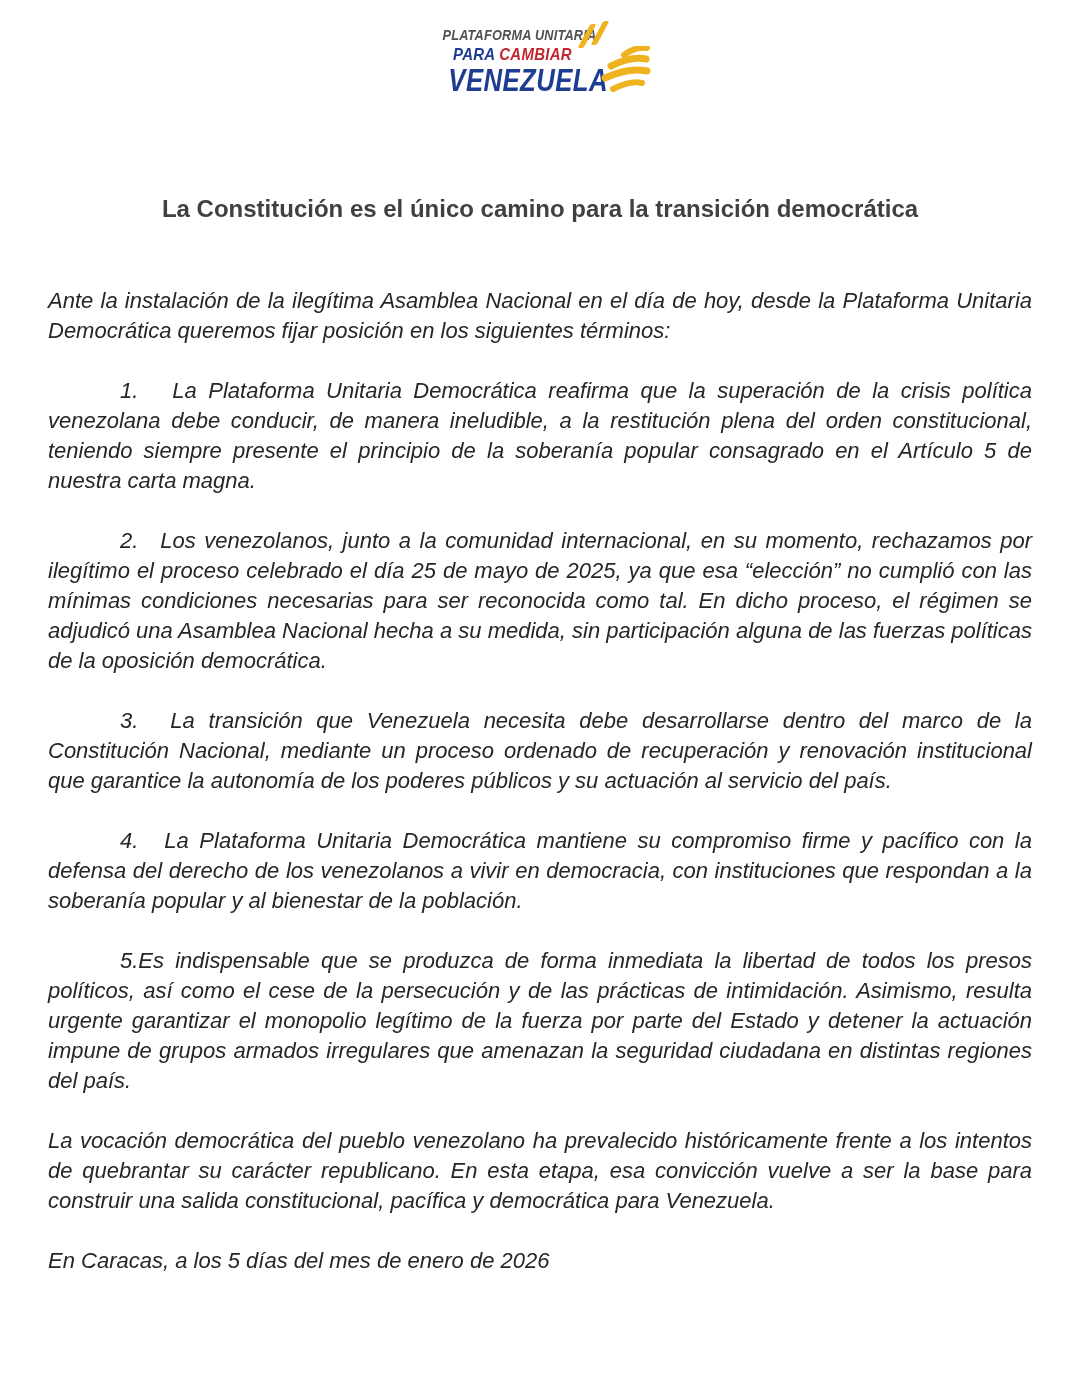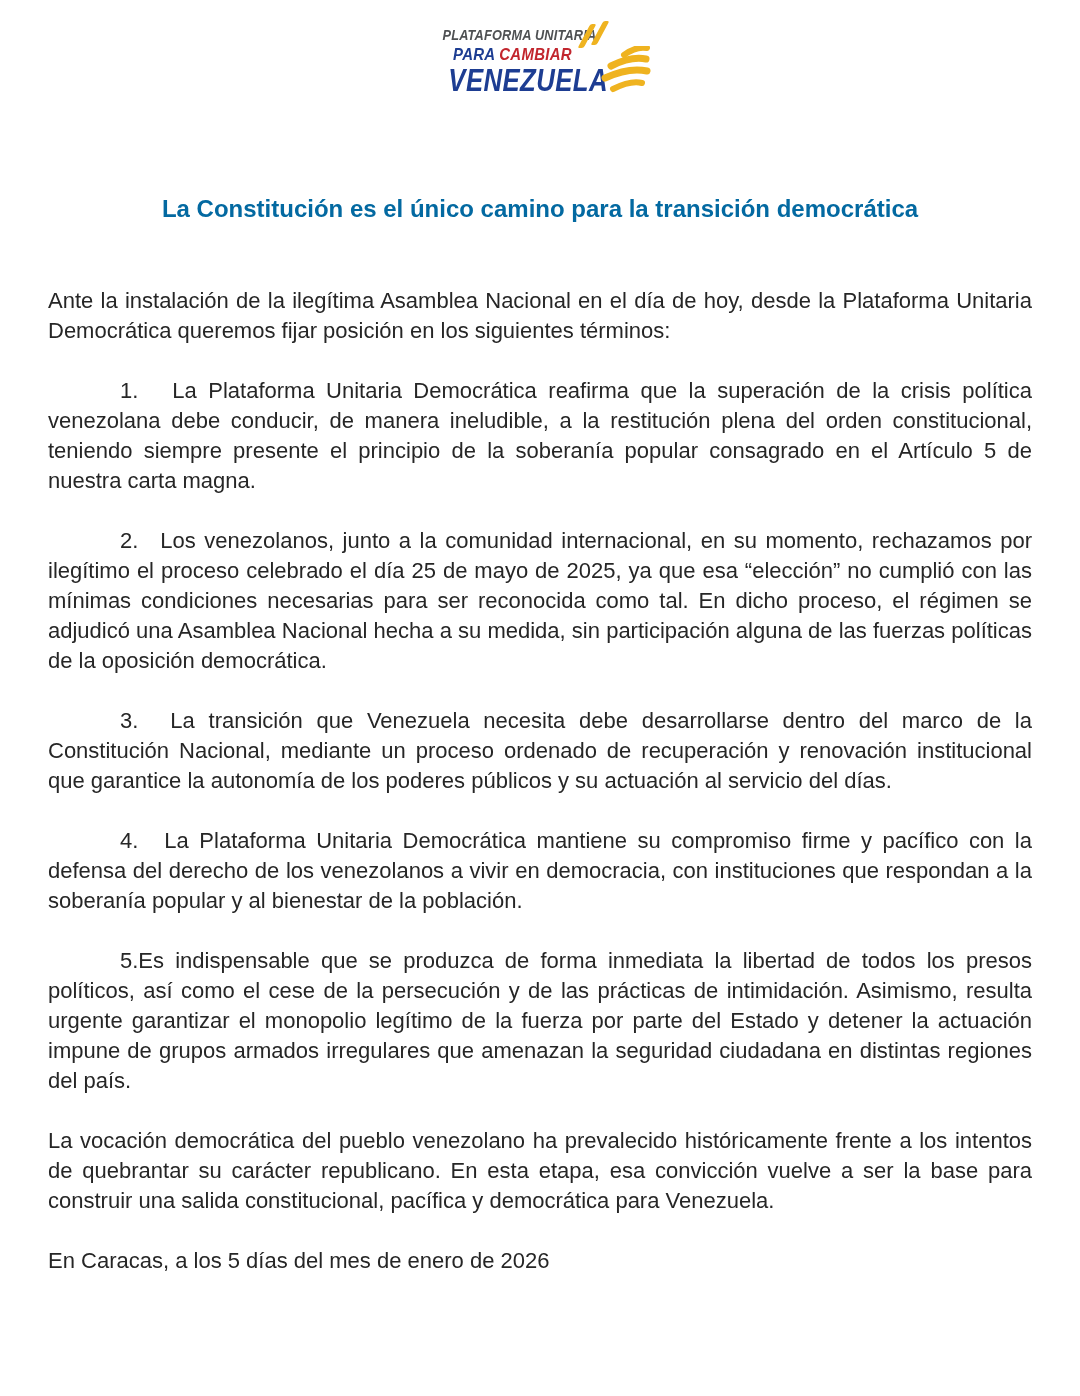--- a/index.html
+++ b/index.html
@@ -76,23 +76,23 @@
   .slash-2 { left: 165px; top: -1px; }
   .logo-swoosh { position: absolute; left: 158px; top: 24px; }
 
   
   .doc-title {
     margin: 50px 0 62px 0;
     text-align: center;
     font-weight: bold;
     font-size: 24px;
     line-height: 30px;
-    color: #0369a1;
+    color: #404040;
   }
-  .content { font-size: 22px; line-height: 30px; text-align: justify; }
+  .content { font-size: 22px; line-height: 30px; text-align: justify; font-style: italic; }
   .para { margin: 0 0 30px 0; }
   .numbered { text-indent: 72px; }
   .pt-num { display: inline; }
   .pt-gap { display: inline-block; height: 1px; }
   .numbered:nth-of-type(1) .pt-gap { width: 64px; }
   .numbered:nth-of-type(2) .pt-gap { width: 34px; }
   .numbered:nth-of-type(3) .pt-gap { width: 22px; }
   .numbered:nth-of-type(4) .pt-gap { width: 32px; }
   .numbered:nth-of-type(5) .pt-gap { width: 26px; }
   .date-line { margin-bottom: 18px; text-align: left; }
@@ -129,21 +129,21 @@
   <h1 class="doc-title">La Constitución es el único camino para la transición democrática</h1>
 
   <div class="content">
 
     <p class="para">Ante la instalación de la ilegítima Asamblea Nacional en el día de hoy, desde la Plataforma Unitaria Democrática queremos fijar posición en los siguientes términos:</p>
 
     <p class="para numbered"><span class="pt-num">1.</span><span class="pt-gap"></span><span class="pt-text">La Plataforma Unitaria Democrática reafirma que la superación de la crisis política venezolana debe conducir, de manera ineludible, a la restitución plena del orden constitucional, teniendo siempre presente el principio de la soberanía popular consagrado en el Artículo 5 de nuestra carta magna.</span></p>
 
     <p class="para numbered"><span class="pt-num">2.</span><span class="pt-gap"></span><span class="pt-text">Los venezolanos, junto a la comunidad internacional, en su momento, rechazamos por ilegítimo el proceso celebrado el día 25 de mayo de 2025, ya que esa “elección” no cumplió con las mínimas condiciones necesarias para ser reconocida como tal. En dicho proceso, el régimen se adjudicó una Asamblea Nacional hecha a su medida, sin participación alguna de las fuerzas políticas de la oposición democrática.</span></p>
 
-    <p class="para numbered"><span class="pt-num">3.</span><span class="pt-gap"></span><span class="pt-text">La transición que Venezuela necesita debe desarrollarse dentro del marco de la Constitución Nacional, mediante un proceso ordenado de recuperación y renovación institucional que garantice la autonomía de los poderes públicos y su actuación al servicio del días.</span></p>
+    <p class="para numbered"><span class="pt-num">3.</span><span class="pt-gap"></span><span class="pt-text">La transición que Venezuela necesita debe desarrollarse dentro del marco de la Constitución Nacional, mediante un proceso ordenado de recuperación y renovación institucional que garantice la autonomía de los poderes públicos y su actuación al servicio del país.</span></p>
 
     <p class="para numbered"><span class="pt-num">4.</span><span class="pt-gap"></span><span class="pt-text">La Plataforma Unitaria Democrática mantiene su compromiso firme y pacífico con la defensa del derecho de los venezolanos a vivir en democracia, con instituciones que respondan a la soberanía popular y al bienestar de la población.</span></p>
 
     <p class="para numbered"><span class="pt-num">5.</span><span class="pt-gap"></span><span class="pt-text">Es indispensable que se produzca de forma inmediata la libertad de todos los presos políticos, así como el cese de la persecución y de las prácticas de intimidación. Asimismo, resulta urgente garantizar el monopolio legítimo de la fuerza por parte del Estado y detener la actuación impune de grupos armados irregulares que amenazan la seguridad ciudadana en distintas regiones del país.</span></p>
 
     <p class="para">La vocación democrática del pueblo venezolano ha prevalecido históricamente frente a los intentos de quebrantar su carácter republicano. En esta etapa, esa convicción vuelve a ser la base para construir una salida constitucional, pacífica y democrática para Venezuela.</p>
 
     <p class="para date-line">En Caracas, a los 5 días del mes de enero de 2026</p>
 
   </div>

